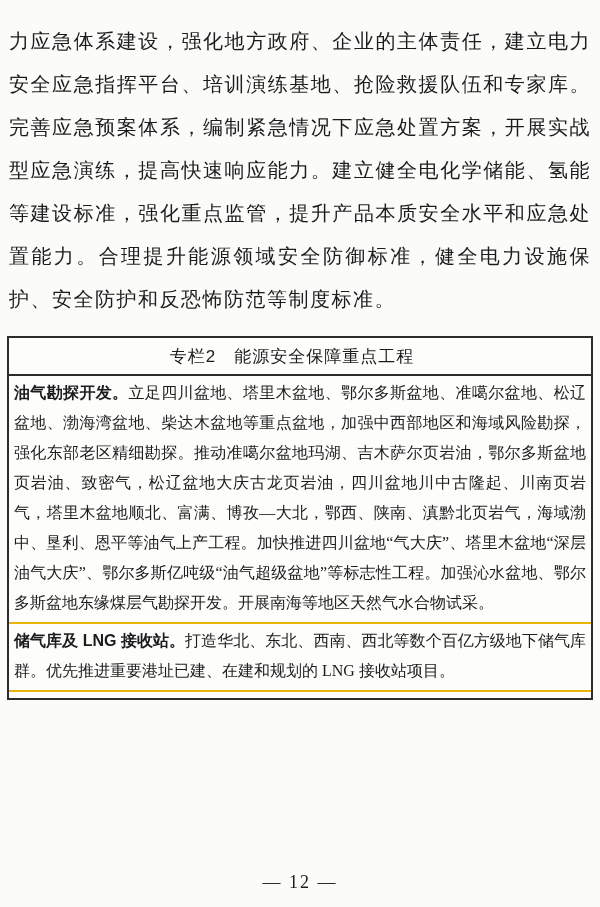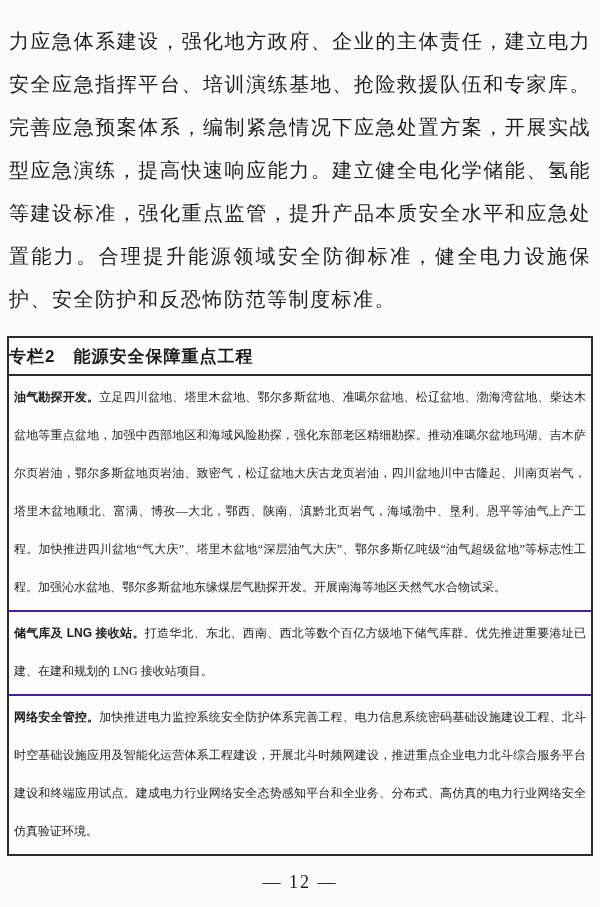--- a/index.html
+++ b/index.html
@@ -31,35 +31,36 @@
     text-justify: inter-character;
   }
   
   .column-box {
     margin-top: 15px;
     border: 2px solid #2c2c2c;
     background: #fdfdfc;
   }
   .box-header {
     border-bottom: 2px solid #2c2c2c;
+    text-align: center;
     font-family: "Liberation Sans", "DejaVu Sans", sans-serif;
-    font-weight: bold;
+    font-weight: normal;
     font-size: 17px;
     letter-spacing: 1px;
     padding: 7px 16px 6px 0;
   }
   .box-cell {
     padding: 2px 5px 4px 5px;
-    font-size: 12px;
-    line-height: 38px;
+    font-size: 16px;
+    line-height: 30px;
     text-align: justify;
     text-justify: inter-character;
   }
   .box-cell + .box-cell {
-    border-top: 2px solid #4c1d95;
+    border-top: 2px solid #eab308;
   }
   .box-cell p {
     margin: 0;
   }
   .item-lead {
     font-family: "Liberation Sans", "DejaVu Sans", sans-serif;
     font-weight: bold;
   }
   .page-number {
     position: absolute;
@@ -88,22 +89,19 @@
       </p>
     </div>
 
     <div class="box-cell">
       <p>
         <span class="item-lead">储气库及 LNG 接收站。</span><span>打造华北、东北、西南、西北等数个百亿方级地下储气库群。优先推进重要港址已建、在建和规划的 LNG 接收站项目。</span>
       </p>
     </div>
 
     <div class="box-cell">
-      <p>
-        <span class="item-lead">网络安全管控。</span><span>加快推进电力监控系统安全防护体系完善工程、电力信息系统密码基础设施建设工程、北斗时空基础设施应用及智能化运营体系工程建设，开展北斗时频网建设，推进重点企业电力北斗综合服务平台建设和终端应用试点。建成电力行业网络安全态势感知平台和全业务、分布式、高仿真的电力行业网络安全仿真验证环境。</span>
-      </p>
     </div>
 
   </div>
 
   <div class="page-number">— 12 —</div>
 
 </div>
 
 </body></html>

